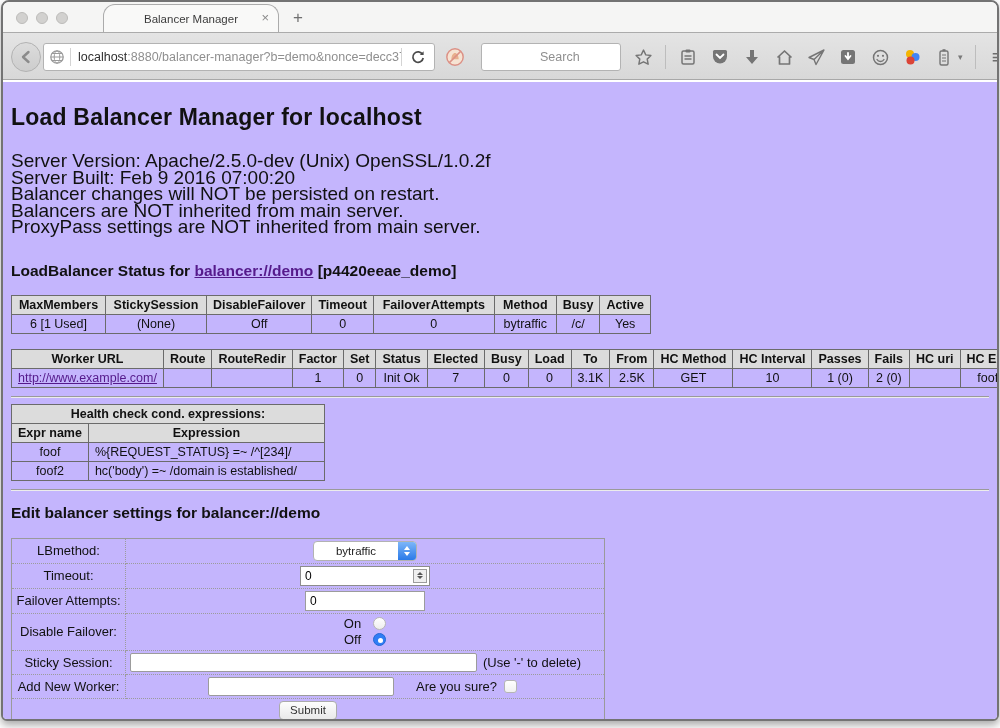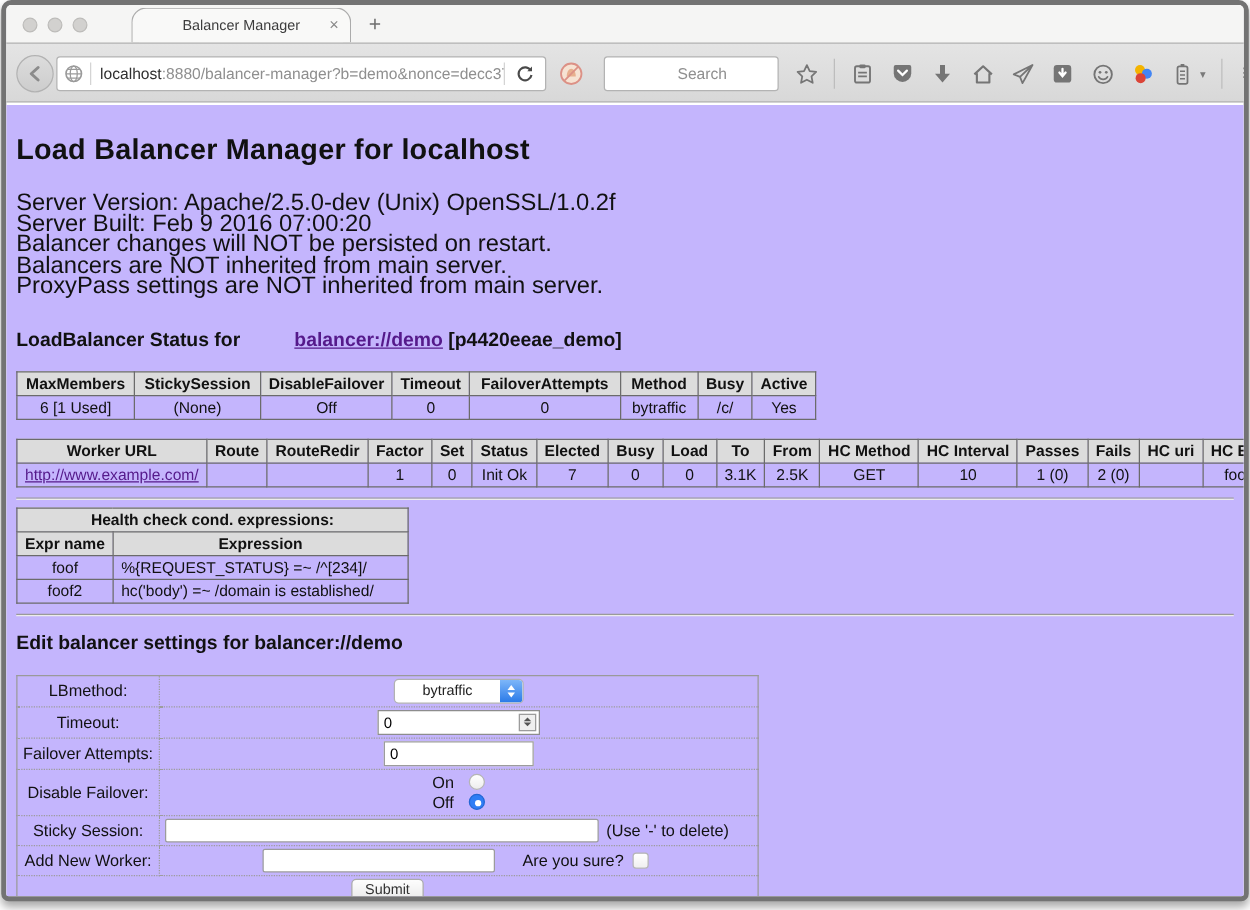--- a/index.html
+++ b/index.html
@@ -1,19 +1,19 @@
 <!DOCTYPE html>
 <html><head>
 <meta charset="utf-8">
 <style>
   * { margin:0; padding:0; box-sizing:border-box; }
   html,body { width:1000px; height:728px; background:#fff; font-family:"Liberation Sans", sans-serif; }
   .window {
     position:absolute; left:1px; top:0; right:1px; bottom:7px;
-    border:4px solid #737373; border-radius:8px 8px 6px 6px;
+    border:2px solid #737373; border-radius:8px 8px 6px 6px;
     box-shadow:0 4px 8px rgba(0,0,0,.35);
     overflow:hidden; background:#fff;
   }
   
   .tabstrip { position:relative; height:30px; background:#f5f5f4; }
   .traffic { position:absolute; left:13px; top:10px; display:flex; gap:8px; }
   .light { width:12px; height:12px; border-radius:50%; background:#d2d1cf; border:1px solid #bdbcba; }
   .tab {
     position:absolute; left:100px; top:2px; width:176px; height:28px;
     background:#f9f9f8; border:1px solid #ababab; border-bottom:none;
@@ -56,21 +56,21 @@
   .iconbtn { display:flex; align-items:center; justify-content:center; width:20px; height:22px; }
   .tallsep { width:1px; height:24px; background:#bdbdbd; }
   .caret { font-size:9px; color:#7a7a7a; margin-left:-8px; }
   .menu-glyph { font-size:20px; color:#6d6d6d; line-height:20px; letter-spacing:0; }
   
   .content { position:absolute; top:80px; left:0; right:0; bottom:0; background:#c4b5fd; overflow:hidden; }
   .page-pad { padding:0 8px; }
   h1 { font-size:23px; font-weight:bold; color:#111; margin:22px 0 22px; letter-spacing:.2px; }
   .info { font-size:19px; color:#111; line-height:16.5px; }
   h3 { font-size:15.5px; font-weight:bold; color:#111; margin-top:26px; }
-  a.vlink { color:#551a8b; text-decoration:underline; font-weight:bold;margin-left:39px; }
+  a.vlink { color:#551a8b; text-decoration:underline; font-weight:bold; }
   a.cell-link { color:#551a8b; text-decoration:underline; font-weight:normal; }
   table.db { border-collapse:collapse; font-size:12.5px; color:#111; }
   table.db th, table.db td { border:1px solid #6b6b6b; padding:1px 6px; height:19px; text-align:center; white-space:nowrap; }
   table.db th { background:#dcdcdc; font-weight:bold; }
   .tbl1 { margin-top:15px; }
   .tbl2 { margin-top:15px; }
   hr.rule { border:0; border-top:1px solid #9a9a9a; border-bottom:1px solid #ececec; margin:8px 8px 0; }
   .health { margin-top:6px; }
   .health td.expr { text-align:left; }
   

